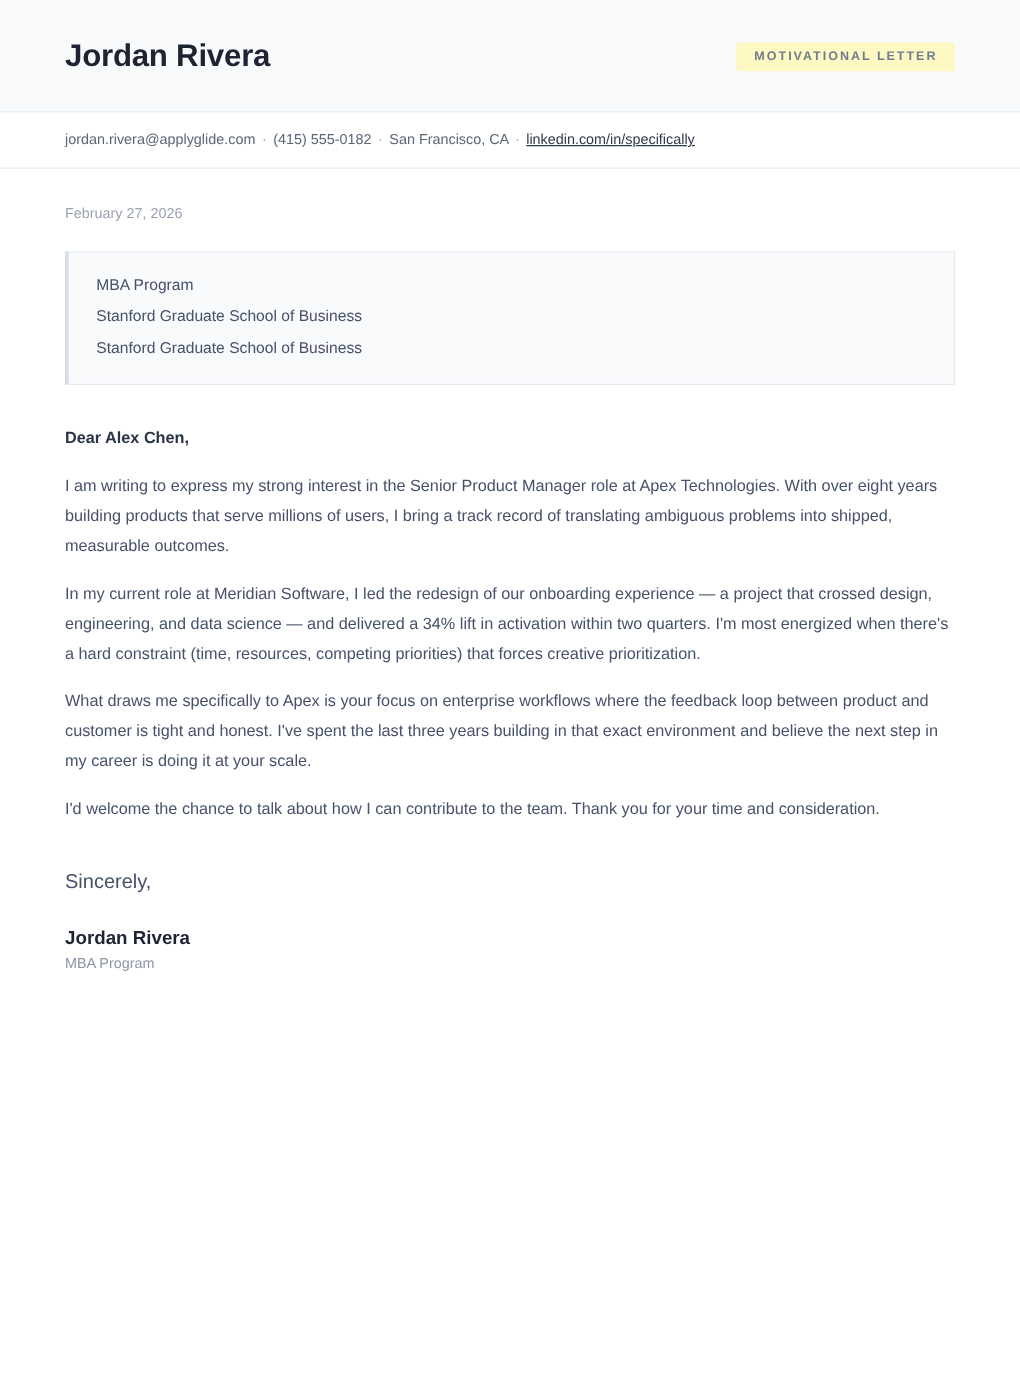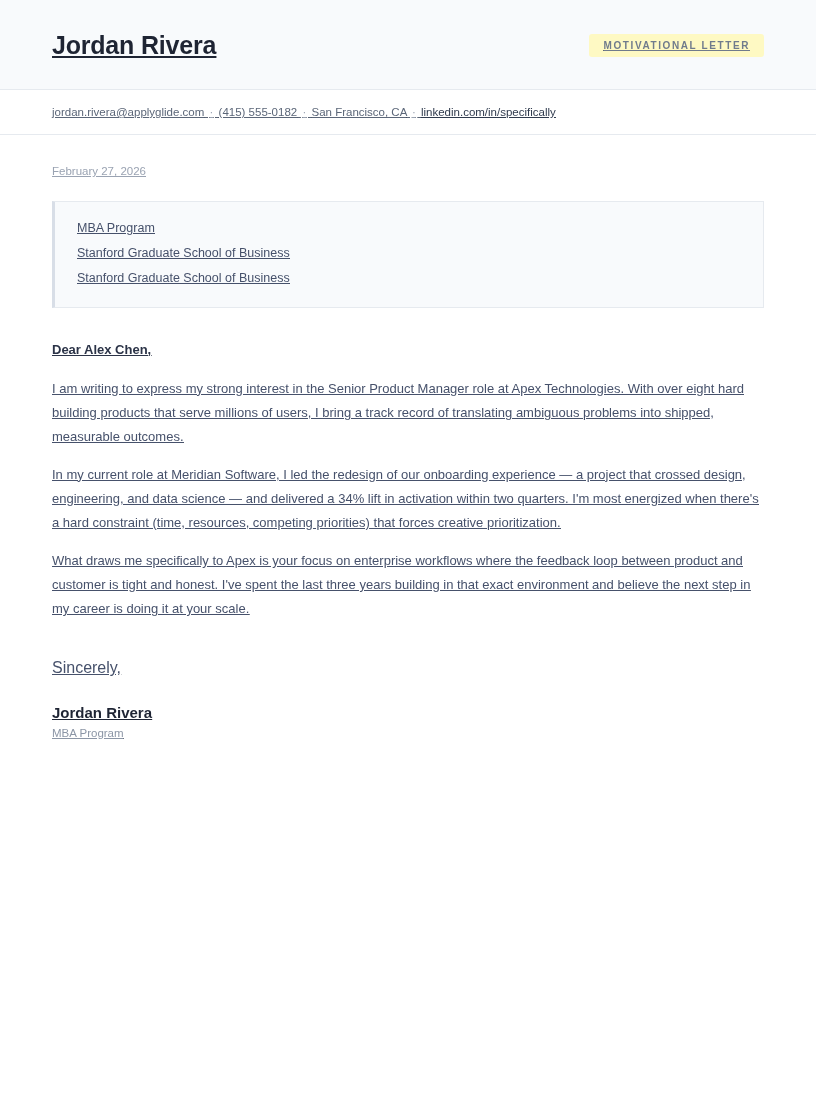--- a/index.html
+++ b/index.html
@@ -1,15 +1,15 @@
 <!DOCTYPE html>
 <html><head>
 <meta charset="utf-8">
 <style>
-  * { box-sizing: border-box; text-decoration: underline; }
+  * { box-sizing: border-box; }
   html, body {
     margin: 0;
     padding: 0;
   }
   body {
     width: 816px;
     min-height: 1100px;
     background: #ffffff;
     font-family: "Liberation Sans", sans-serif;
     color: #3f4a5f;
@@ -153,23 +153,24 @@
   <p class="letter-date">February 27, 2026</p>
 
   <section class="recipient-block">
     <p class="recipient-line">MBA Program</p>
     <p class="recipient-line">Stanford Graduate School of Business</p>
     <p class="recipient-line">Stanford Graduate School of Business</p>
   </section>
 
   <p class="salutation">Dear Alex Chen,</p>
 
-  <p class="letter-para">I am writing to express my strong interest in the Senior Product Manager role at Apex Technologies. With over eight hard building products that serve millions of users, I bring a track record of translating ambiguous problems into shipped, measurable outcomes.</p>
+  <p class="letter-para">I am writing to express my strong interest in the Senior Product Manager role at Apex Technologies. With over eight years building products that serve millions of users, I bring a track record of translating ambiguous problems into shipped, measurable outcomes.</p>
   <p class="letter-para">In my current role at Meridian Software, I led the redesign of our onboarding experience — a project that crossed design, engineering, and data science — and delivered a 34% lift in activation within two quarters. I'm most energized when there's a hard constraint (time, resources, competing priorities) that forces creative prioritization.</p>
   <p class="letter-para">What draws me specifically to Apex is your focus on enterprise workflows where the feedback loop between product and customer is tight and honest. I've spent the last three years building in that exact environment and believe the next step in my career is doing it at your scale.</p>
+  <p class="letter-para">I'd welcome the chance to talk about how I can contribute to the team. Thank you for your time and consideration.</p>
 
   <p class="signoff">Sincerely,</p>
 
   <div>
     <p class="signature-name">Jordan Rivera</p>
     <p class="signature-role">MBA Program</p>
   </div>
 
 </main>
 

